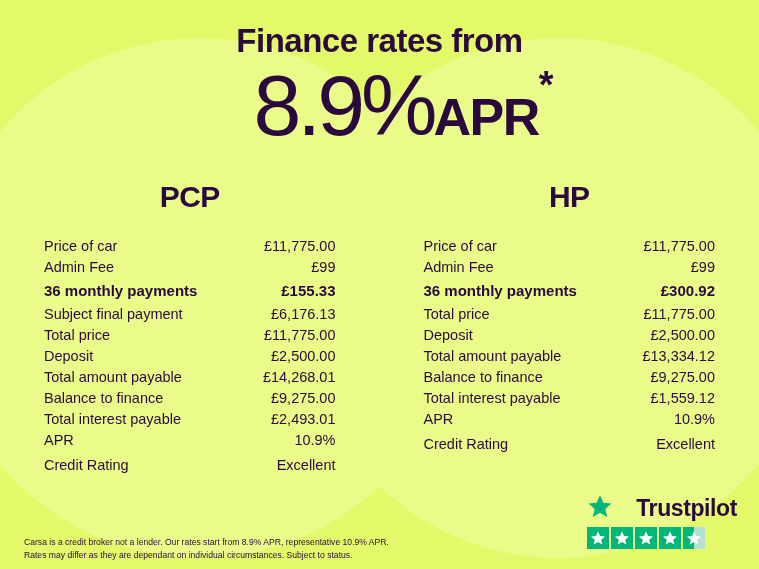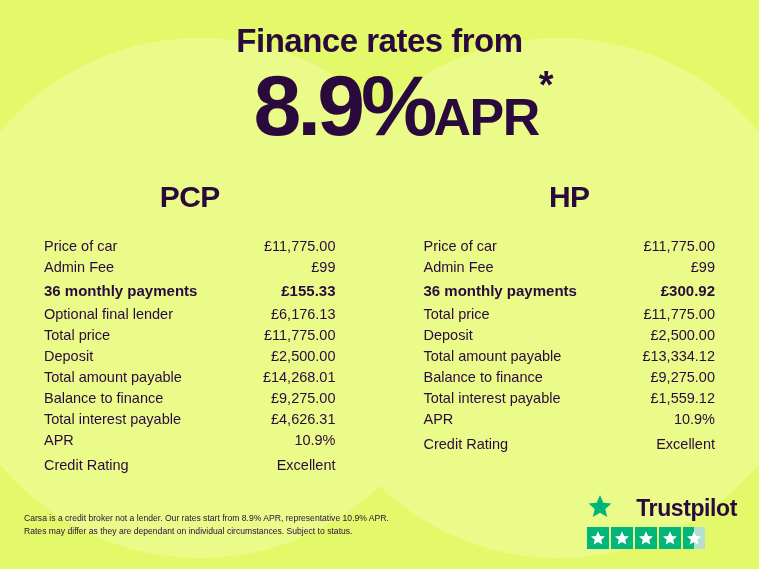--- a/index.html
+++ b/index.html
@@ -33,21 +33,21 @@
     padding-top: 22px;
     color: #2a0a3d;
   }
   .rate-row {
     text-align: center;
     margin-top: 2px;
     white-space: nowrap;
   }
   .rate-big {
     font-size: 86px;
-    font-weight: bold;
+    font-weight: normal;
     letter-spacing: -4px;
     line-height: 1.02;
     color: #2a0a3d;
     margin-left: 48px;
   }
   .rate-apr {
     font-size: 52px;
     font-weight: bold;
     letter-spacing: -1.5px;
     color: #2a0a3d;
@@ -80,21 +80,21 @@
     padding: 2.5px 0;
   }
   .row .label { text-align: right; }
   .row .value { text-align: right; }
   .row.bold { font-weight: bold; font-size: 15px; padding: 4px 0 5px 0; gap: 45px; }
   .row.spaced { padding-top: 6px; gap: 48px; }
 
   .footer {
     position: absolute;
     left: 24px;
-    bottom: 32px;
+    bottom: 8px;
     font-size: 8.6px;
     line-height: 1.45;
     max-width: 400px;
     color: #2a0a3d;
   }
   .trustpilot {
     position: absolute;
     right: 22px;
     bottom: 20px;
     text-align: right;
@@ -146,42 +146,42 @@
         </div>
         <div class="row">
           <span class="label">Admin Fee</span>
           <span class="value">£99</span>
         </div>
         <div class="row bold">
           <span class="label">36 monthly payments</span>
           <span class="value">£155.33</span>
         </div>
         <div class="row">
-          <span class="label">Optional final lender</span>
+          <span class="label">Subject final payment</span>
           <span class="value">£6,176.13</span>
         </div>
         <div class="row">
           <span class="label">Total price</span>
           <span class="value">£11,775.00</span>
         </div>
         <div class="row">
           <span class="label">Deposit</span>
           <span class="value">£2,500.00</span>
         </div>
         <div class="row">
           <span class="label">Total amount payable</span>
           <span class="value">£14,268.01</span>
         </div>
         <div class="row">
           <span class="label">Balance to finance</span>
           <span class="value">£9,275.00</span>
         </div>
         <div class="row">
           <span class="label">Total interest payable</span>
-          <span class="value">£4,626.31</span>
+          <span class="value">£2,493.01</span>
         </div>
         <div class="row">
           <span class="label">APR</span>
           <span class="value">10.9%</span>
         </div>
         <div class="row spaced">
           <span class="label">Credit Rating</span>
           <span class="value">Excellent</span>
         </div>
       </div>

